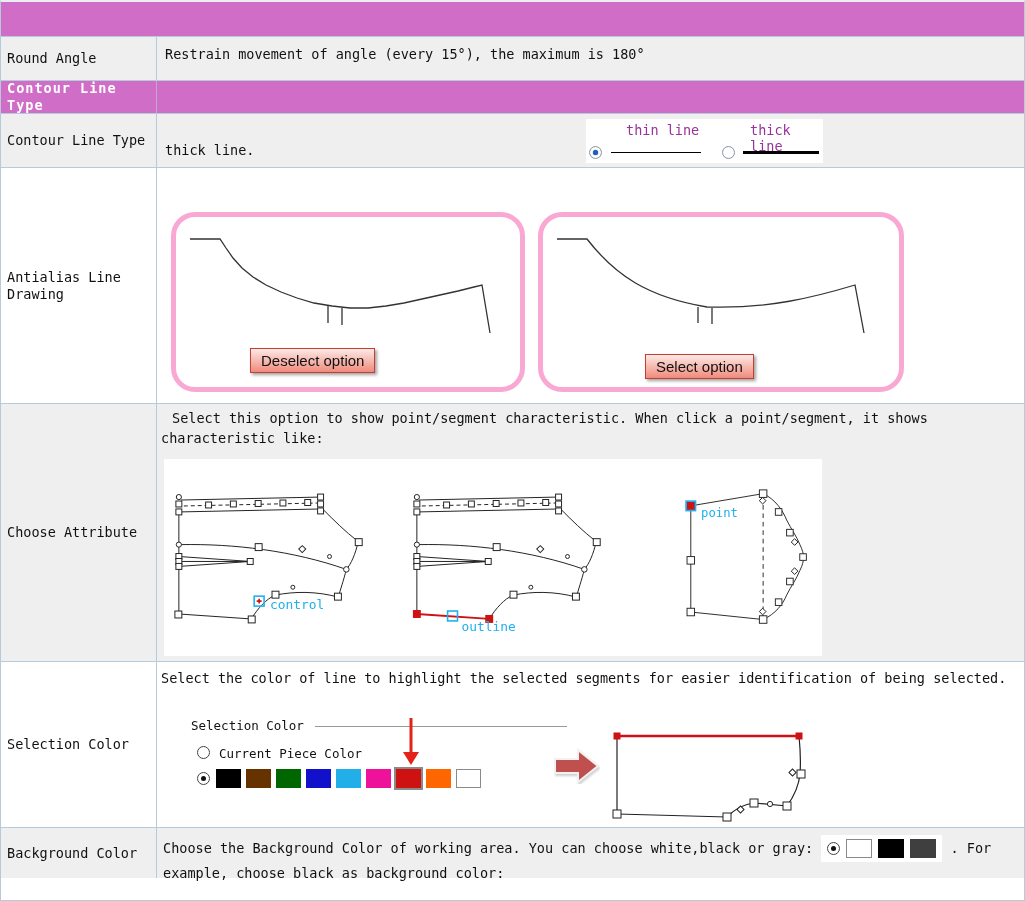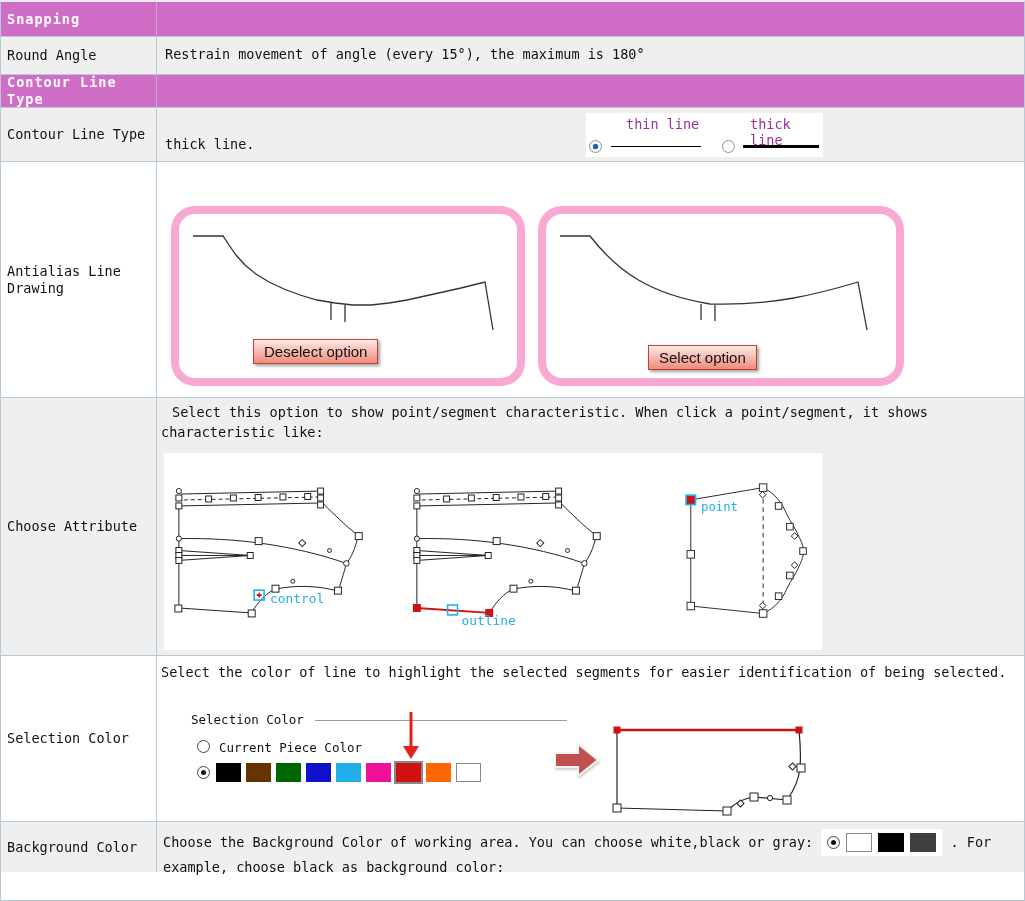--- a/index.html
+++ b/index.html
@@ -14,38 +14,38 @@
   .cell-label {
     width:156px; flex:0 0 156px; border-right:1px solid #b5cadb;
     display:flex; align-items:center; padding:2px 4px 2px 6px; line-height:17px;
   }
   .cell-content { flex:1; position:relative; padding:0; }
   .hdr { background:#d06ec7; color:#fff; font-weight:bold; letter-spacing:1px; }
   .hdr .cell-label { border-right:1px solid #c4a8d4; }
   .gray { background:#efefef; }
   .txt { position:absolute; white-space:pre; }
   
-  .r1{height:35px}.r2{height:34px}.r3{height:38px}.r4{height:33px}
+  .r1{height:35px}.r2{height:34px}.r3{height:44px}.r4{height:33px}
   .r5{height:54px}.r6{height:236px}.r7{height:258px}.r8{height:166px}.r9{height:50px; border-bottom:none;}
   
   .radio { display:inline-block; width:13px; height:13px; border-radius:50%;
            background:radial-gradient(#ffffff 55%,#d7dde2); border:1px solid #8a98a5; position:relative; }
   .radio.blue::after { content:""; position:absolute; left:3px; top:3px; width:5px; height:5px;
            border-radius:50%; background:#1d5fbf; box-shadow:0 0 1px #0a3a85; }
   .radio.black { border:1px solid #444; background:#fff; }
   .radio.black.on::after { content:""; position:absolute; left:3px; top:3px; width:5px; height:5px;
            border-radius:50%; background:#111; }
   
   .line-widget { position:absolute; left:429px; top:5px; width:237px; height:44px; background:#fff; }
   .lw-label { position:absolute; color:#993399; font-size:13.5px; }
   .thin-sample { position:absolute; height:0; border-top:1px solid #000; }
   .thick-sample { position:absolute; height:0; border-top:3px solid #000; }
   
   .aa-box { position:absolute; top:44px; height:180px; background:#fff;
-            border:8px solid #f9a8d4; border-radius:24px; }
+            border:5px solid #f9a8d4; border-radius:24px; }
   .aa-box.b1 { left:14px; width:354px; }
   .aa-box.b2 { left:381px; width:366px; }
   .opt-btn { position:absolute; font-size:15px; padding:3px 10px; color:#111;
              background:linear-gradient(#fde9e6,#ef8b7c); border:1px solid #c43f31;
              box-shadow:2px 2px 3px rgba(130,130,130,.75); cursor:default; }
   
   .attr-img { position:absolute; left:7px; top:55px; width:658px; height:197px; background:#fff;
               display:flex; align-items:center; }
   
   .sc-group-line { position:absolute; height:0; border-top:1px solid #9a9a9a; }
@@ -60,21 +60,20 @@
   .bg-sw.white-border { border:1px solid #8a8a8a; }
   .r9 .cell-content { padding:7px 4px 0 6px; line-height:22px; }
   svg text { font-family:"DejaVu Sans Mono","Liberation Mono",monospace; }
 </style>
 </head>
 <body>
 
 <div class="doc">
 
   <div class="row r1 hdr">
-    <div class="cell-label">Snapping</div>
     <div class="cell-content"></div>
   </div>
 
 
   <div class="row r3 gray">
     <div class="cell-label">Round Angle</div>
     <div class="cell-content">
       <span class="txt" style="left:8px;top:9px">Restrain movement of angle (every 15°), the maximum is 180°</span>
     </div>
   </div>

